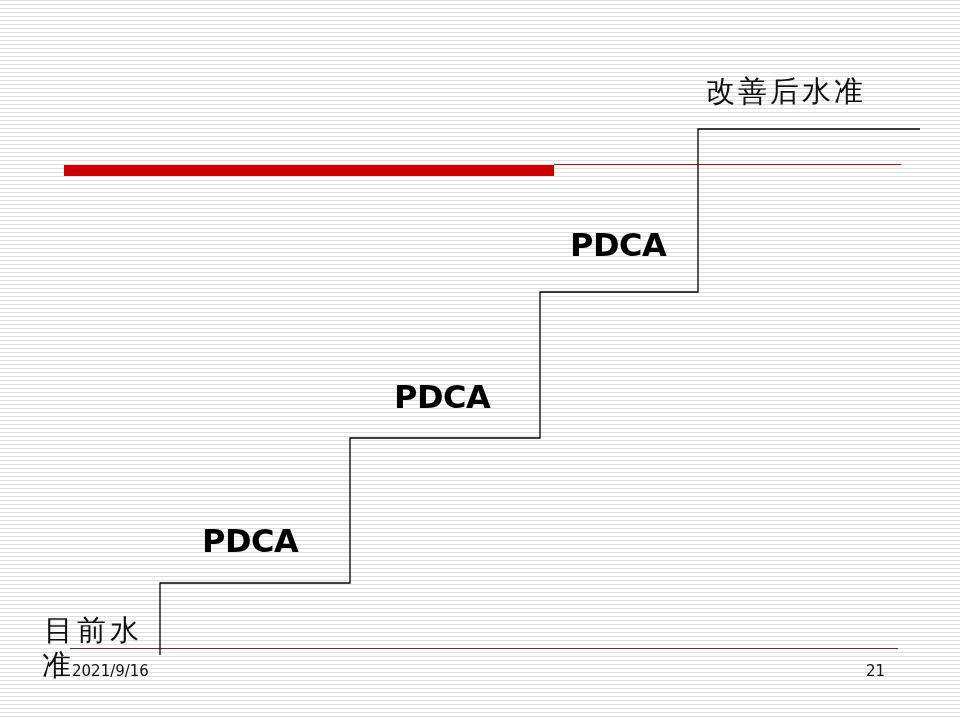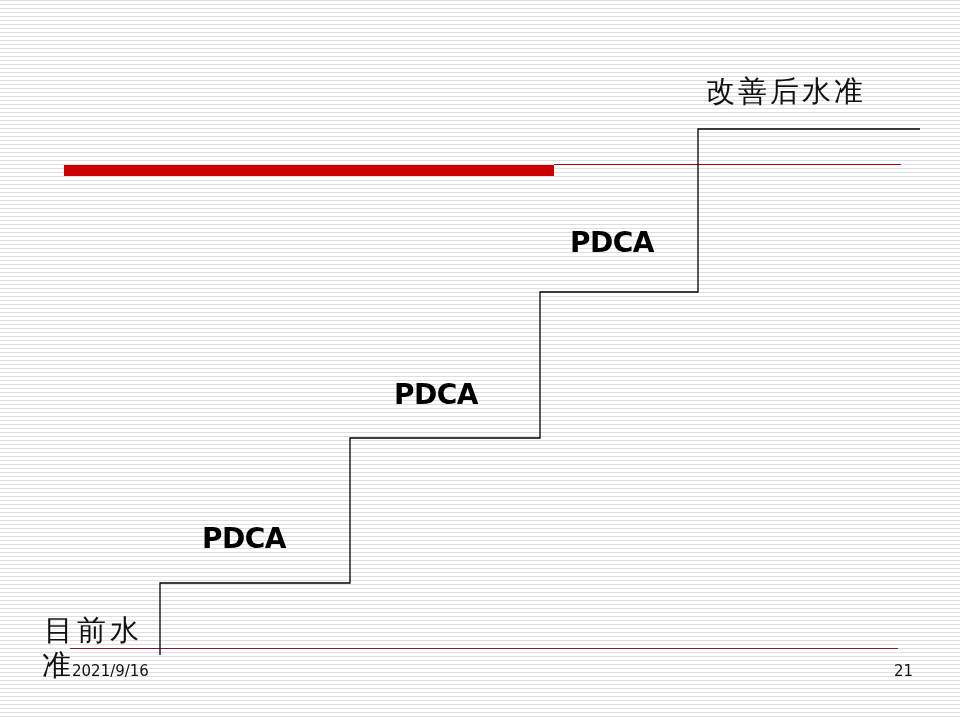--- a/index.html
+++ b/index.html
@@ -5,21 +5,21 @@
   html,body{margin:0;padding:0;}
   body{width:960px;height:720px;overflow:hidden;position:relative;
     background-color:#ffffff;
     background-image:repeating-linear-gradient(to bottom,#dedede 0px,#dedede 1.4px,#ffffff 1.4px,#ffffff 4px);
     font-family:"DejaVu Sans",sans-serif;}
   .abs{position:absolute;}
   .red-bar{left:64px;top:165px;width:490px;height:11px;background:#cc0000;}
   .red-line-top{left:554px;top:164px;width:347px;height:1px;background:#c00000;}
   .red-line-bottom{left:70px;top:648px;width:828px;height:1px;background:#8b1a2b;}
   svg.steps{left:0;top:0;}
-  .pdca{font-family:"DejaVu Sans",sans-serif;font-weight:bold;font-size:28px;color:#000;letter-spacing:-0.5px;}
+  .pdca{font-family:"DejaVu Sans",sans-serif;font-weight:bold;font-size:32px;color:#000;letter-spacing:-0.5px;}
   .cjk-title{font-family:"DejaVu Serif",serif;font-size:29px;color:#111;letter-spacing:3px;}
   .footer{font-family:"DejaVu Sans",sans-serif;font-size:15px;color:#111;}
 </style>
 </head>
 <body>
 
 <div class="abs red-bar"></div>
 <div class="abs red-line-top"></div>
 <div class="abs red-line-bottom"></div>
 
@@ -30,13 +30,13 @@
 <div class="abs cjk-title" style="left:706px;top:72px;font-family:Liberation Mono, monospace;">改善后水准</div>
 
 <div class="abs pdca" style="left:570px;top:226px;">PDCA</div>
 <div class="abs pdca" style="left:394px;top:378px;">PDCA</div>
 <div class="abs pdca" style="left:202px;top:522px;">PDCA</div>
 
 <div class="abs cjk-title" style="left:44px;top:611px;letter-spacing:4px;">目前水</div>
 <div class="abs cjk-title" style="left:42px;top:646px;">准</div>
 
 <div class="abs footer" style="left:72px;top:662px;">2021/9/16</div>
-<div class="abs footer" style="left:894px;top:662px;">21</div>
+<div class="abs footer" style="left:866px;top:662px;">21</div>
 
 </body></html>

